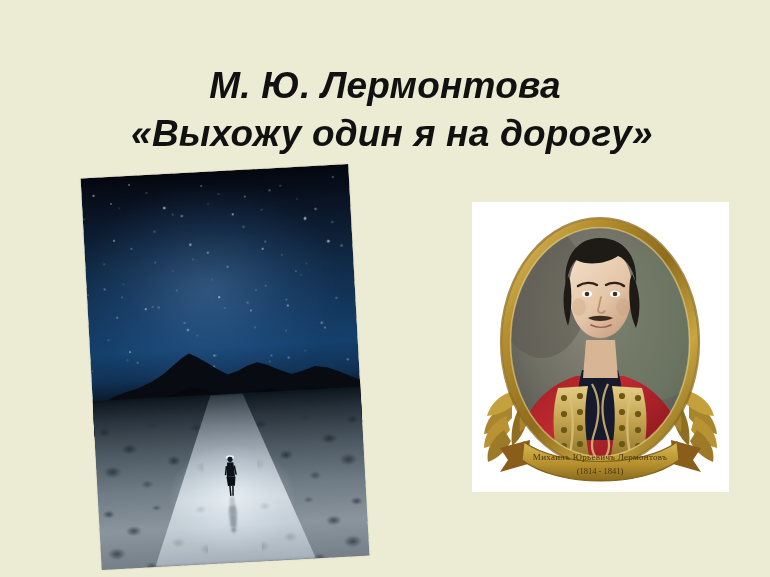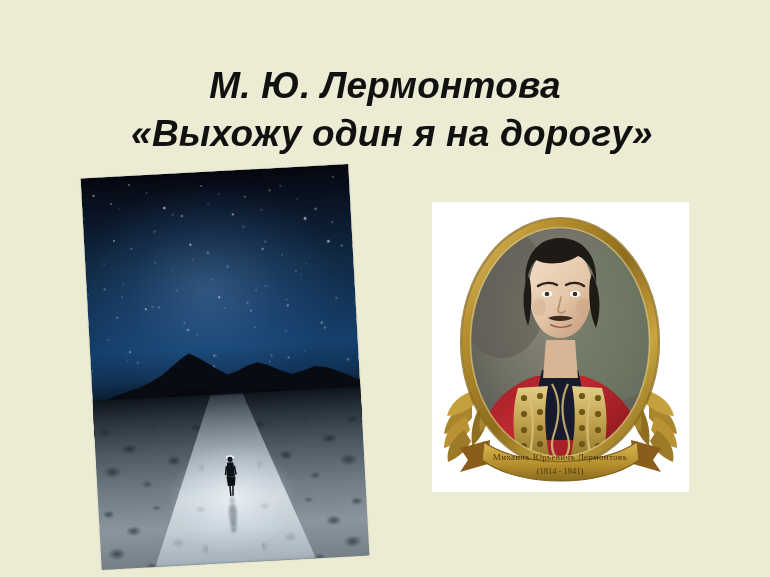--- a/index.html
+++ b/index.html
@@ -215,21 +215,21 @@
     transform: translateX(-50%) scaleY(-1);
     opacity: 0.38;
     filter: blur(1.3px);
     z-index: 2;
   }
   .walker-reflection svg { display: block; width: 100%; height: 100%; }
 
   
   .photo-portrait {
     position: absolute;
-    left: 432px;
+    left: 472px;
     top: 202px;
     width: 257px;
     height: 290px;
     background: #ffffff;
     z-index: 7;
     overflow: hidden;
   }
   .portrait-art {
     position: absolute;
     inset: 0;

